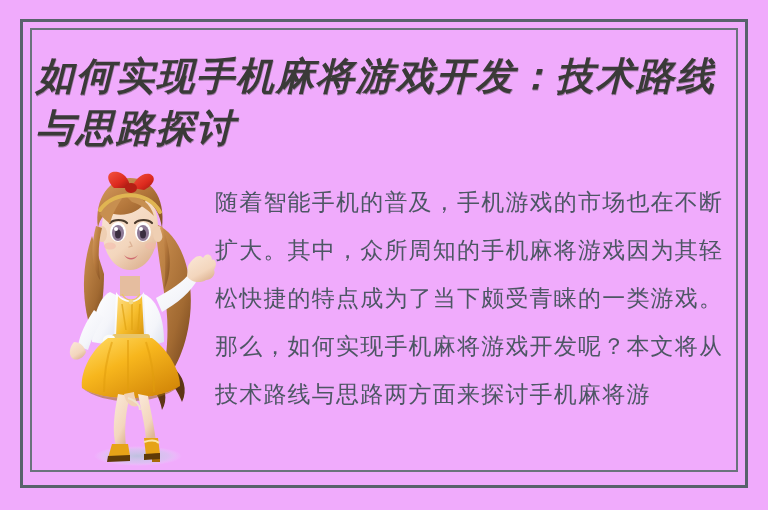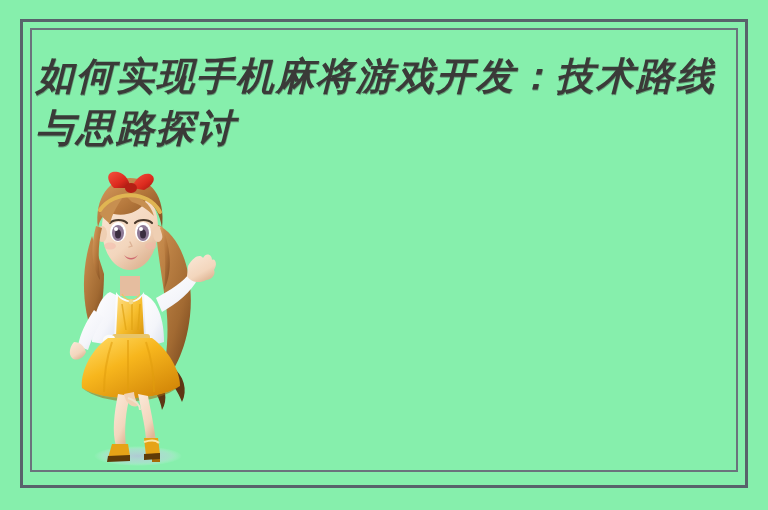--- a/index.html
+++ b/index.html
@@ -14,21 +14,21 @@
     font-family: "DejaVu Sans", sans-serif;
   }
 
   
   .card {
     position: absolute;
     left: 0;
     top: 0;
     width: 768px;
     height: 510px;
-    background: #86efac;
+    background: #f0abfc;
   }
 
   .frame-outer {
     position: absolute;
     left: 20px;
     top: 19px;
     width: 728px;
     height: 469px;
     border: 3px solid #58626b;
     box-sizing: border-box;
@@ -224,14 +224,15 @@
 
       <path d="M52 274 L68 274 L70 286 L48 288 Z" fill="#e6a317"></path>
       <path d="M48 286 L70 285 L70 291 L47 292 Z" fill="#5f3b08"></path>
       <path d="M84 268 L98 268 L100 284 L86 286 Z" fill="#e6a317"></path>
       <path d="M92 284 L100 283 L100 292 L92 292 Z" fill="#a86c08"></path>
       <path d="M84 284 L100 283 L100 289 L84 290 Z" fill="#5f3b08"></path>
       <path d="M84 272 C90 270 96 270 99 273" stroke="#fbe6a8" stroke-width="2" fill="none"></path>
     </svg>
   </div>
 
+  <div class="body-text">随着智能手机的普及，手机游戏的市场也在不断扩大。其中，众所周知的手机麻将游戏因为其轻松快捷的特点成为了当下颇受青睐的一类游戏。那么，如何实现手机麻将游戏开发呢？本文将从技术路线与思路两方面来探讨手机麻将游</div>
 
 </div>
 
 </body></html>

